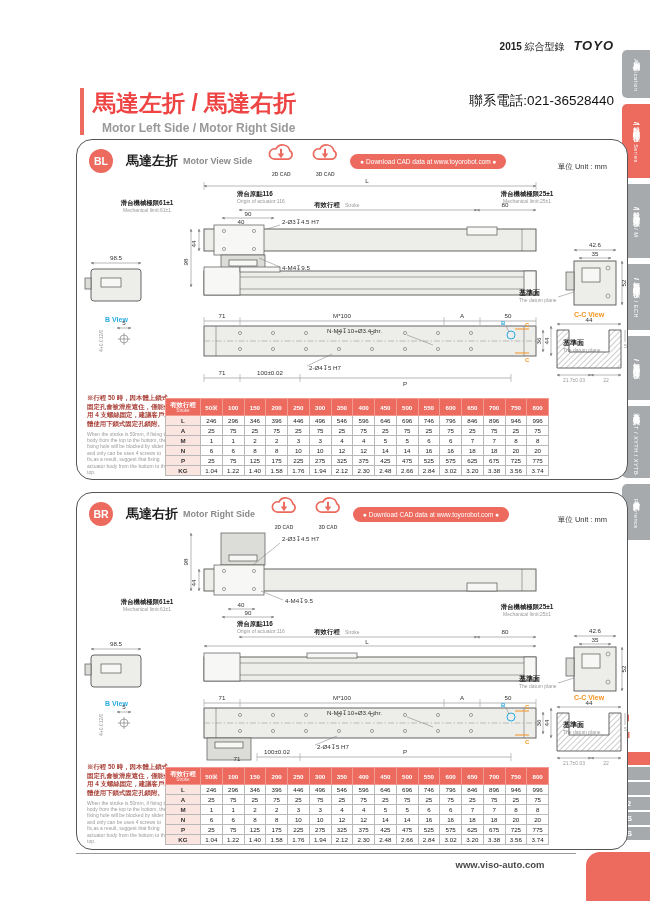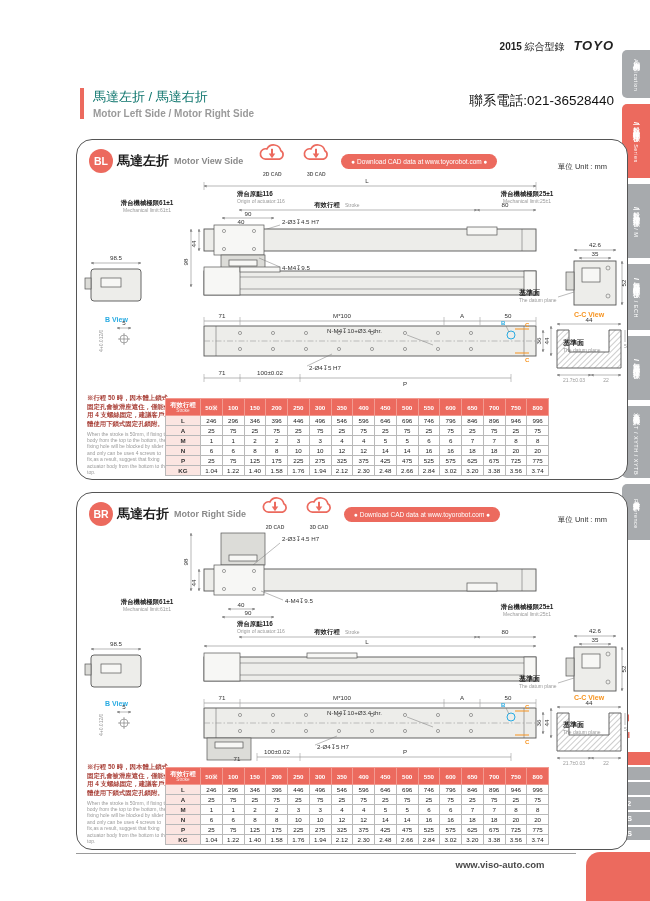--- a/index.html
+++ b/index.html
@@ -4,22 +4,22 @@
 <style>
   html,body{margin:0;padding:0;}
   body{width:650px;height:901px;position:relative;background:#fff;overflow:hidden;
        font-family:"Liberation Sans",sans-serif;color:#222;}
   
   .catalog-line{position:absolute;top:38px;right:36px;font-size:10px;color:#222;}
   .catalog-line .yr{font-weight:bold;}
   .catalog-line .brand{font-weight:900;font-style:italic;font-size:13px;letter-spacing:1px;margin-left:6px;}
   .phone{position:absolute;top:92px;right:36px;font-size:13.5px;color:#111;}
   .title-block{position:absolute;top:88px;left:80px;border-left:4px solid #ec6a5e;padding-left:9px;}
-  .title-block h1{margin:0;font-size:13px;font-weight:normal;color:#0f766e;}
-  .title-block .sub{font-size:10px;font-weight:bold;color:#9a9a9a;margin-top:2px;}
+  .title-block h1{margin:0;font-size:23px;font-weight:bold;color:#ef4444;}
+  .title-block .sub{font-size:12px;font-weight:bold;color:#9a9a9a;margin-top:2px;margin-left:9px;}
   
   .side-tab{position:absolute;left:622px;width:28px;background:#a7aaad;border-radius:5px 0 0 5px;
             color:#fff;display:flex;justify-content:center;align-items:center;
             writing-mode:vertical-rl;overflow:hidden;}
   .side-tab.active{background:#ec6a5e;}
   .side-tab .tzh{font-size:7px;font-weight:bold;letter-spacing:1px;}
   .side-tab .ten{font-size:5.5px;letter-spacing:0.5px;margin-top:0;}
   
   .model-group{position:absolute;top:712px;left:596px;width:48px;text-align:center;color:#ec6a5e;line-height:1.15;}
   .model-group .mzh{font-size:9.5px;font-weight:bold;}
@@ -32,21 +32,21 @@
   .corner-red{position:absolute;top:852px;left:586px;width:64px;height:49px;background:#ec6a5e;border-radius:14px 0 0 0;}
   .footer-line{position:absolute;top:853px;left:76px;width:500px;border-top:1px solid #9a9a9a;}
   .website{position:absolute;top:859px;left:420px;width:160px;text-align:center;font-size:9.5px;font-weight:bold;color:#4a4a4a;}
   
   .panel{position:absolute;left:76px;width:552px;border:1.5px solid #555;border-radius:16px;background:#fff;box-sizing:border-box;}
   #panel-bl{top:139px;height:341px;}
   #panel-br{top:492px;height:358px;}
   .panel-head{position:absolute;top:6px;left:12px;right:12px;height:30px;display:flex;align-items:center;}
   .badge{width:24px;height:24px;border-radius:50%;background:#ec6a5e;color:#fff;font-weight:bold;
          font-size:10.5px;text-align:center;line-height:24px;flex:0 0 auto;}
-  .ptzh{font-size:13px;font-weight:bold;margin-left:4px;color:#1a1a1a;}
+  .ptzh{font-size:13px;font-weight:bold;margin-left:13px;color:#1a1a1a;}
   .pten{font-size:9px;font-weight:bold;color:#8a8a8a;margin-left:5px;}
   .cad{margin-left:14px;text-align:center;line-height:1;}
   .cad svg{display:block;margin:0 auto;}
   .cadlbl{font-size:5px;color:#666;font-weight:bold;}
   .dl-pill{margin-left:10px;background:#ec6a5e;color:#fff;border-radius:9px;font-size:6.5px;
            padding:4px 10px;white-space:nowrap;}
   .unit{position:absolute;right:8px;top:16px;font-size:7.5px;color:#333;}
   .diagram{position:absolute;left:0;top:32px;}
   
   .note{position:absolute;left:10px;width:86px;height:82px;overflow:hidden;}

